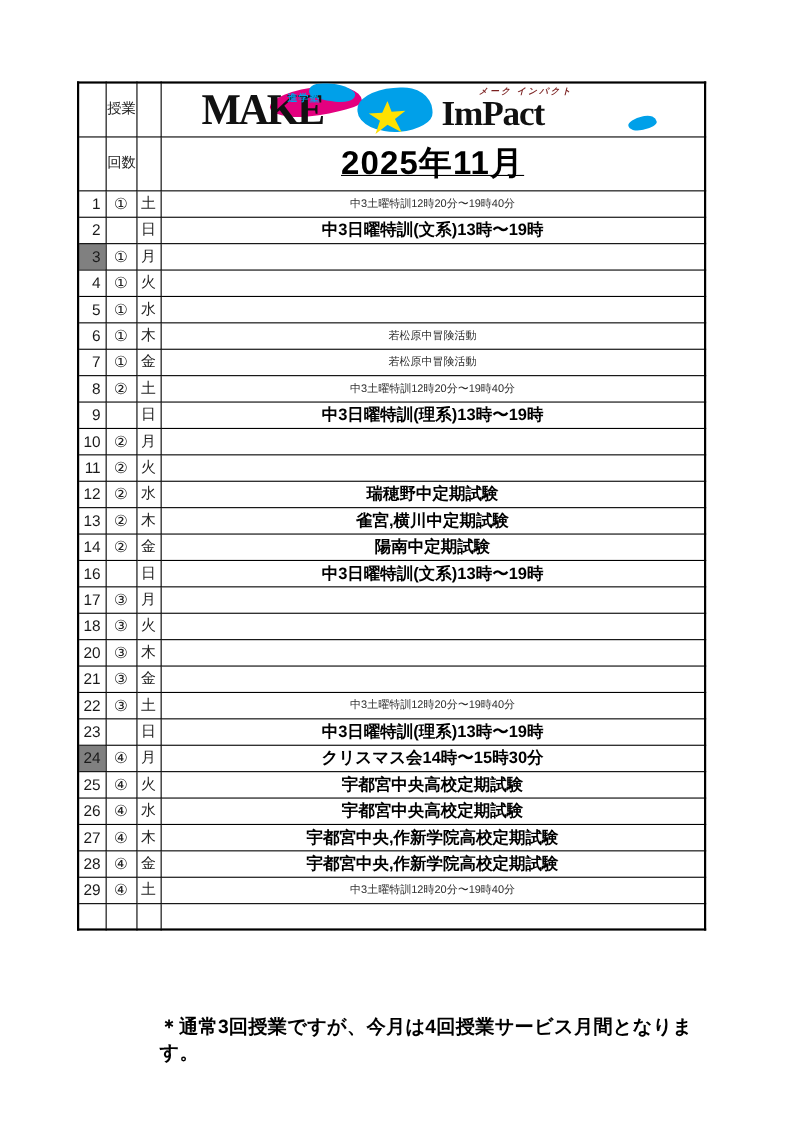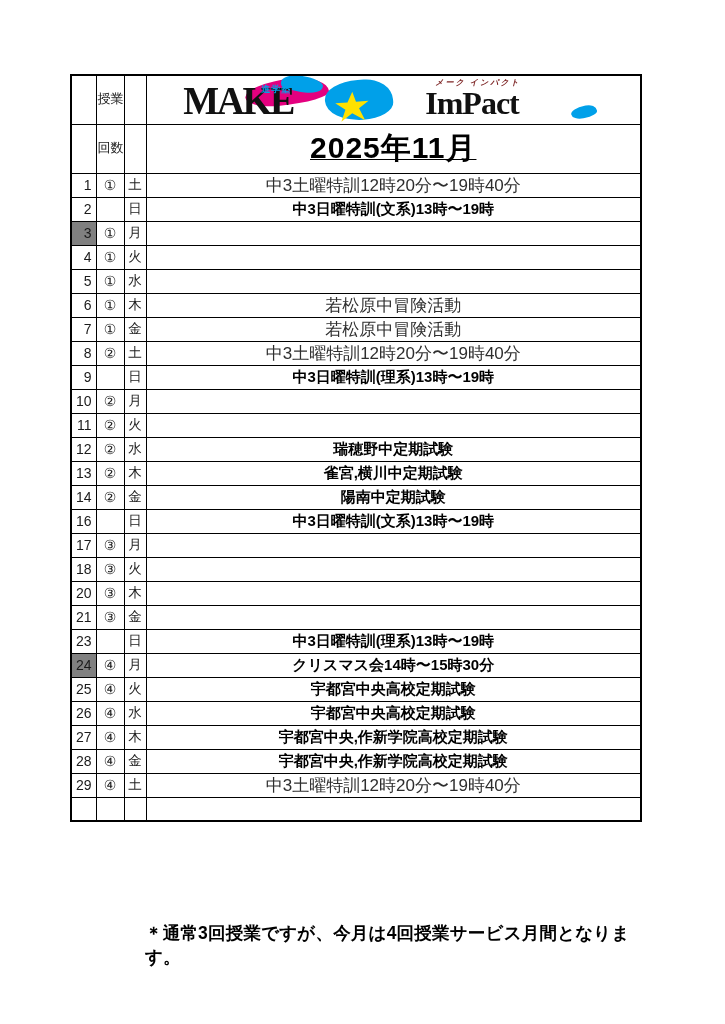--- a/index.html
+++ b/index.html
@@ -36,34 +36,34 @@
     border-radius:60% 40% 55% 45% / 50% 60% 40% 55%; transform:rotate(-12deg); }
   .star-yellow { left:152px; top:14px; width:34px; height:30px; background:#ffe100;
     clip-path:polygon(50% 0%,61% 33%,98% 30%,70% 55%,88% 95%,50% 72%,18% 100%,30% 60%,0% 38%,36% 36%); }
   .splash-label { position:absolute; left:78px; top:5px; font-size:9px; font-weight:bold;
     color:#00a0e9; letter-spacing:1px; z-index:3; }
   .logo-make { position:absolute; left:0px; top:2px; z-index:2;
     font-family:"Liberation Serif", serif; font-weight:bold; font-size:38px; line-height:40px;
     letter-spacing:-2px; color:#111; transform:scaleY(1.05); }
   .logo-impact { position:absolute; left:218px; top:8px; z-index:2;
     font-family:"Liberation Serif", serif; font-weight:bold; font-size:32px; line-height:34px;
-    letter-spacing:-1px; color:#111;margin-left:24px; }
+    letter-spacing:-1px; color:#111; }
   .logo-kana { position:absolute; left:252px; top:-1px; z-index:3; font-size:8px;
     font-weight:bold; color:#7a1f1f; letter-spacing:2px; font-style:italic; }
 
   .title-cell { text-align:center; vertical-align:middle;text-decoration:underline; }
   .month-title { font-size:30px; font-weight:bold; letter-spacing:1px; color:#000; }
 
   
   tr.row td { height:24px; }
   td.col-day { text-align:right; padding-right:4px; font-size:14px; color:#1a1a1a; }
   td.col-day.holiday { background:#808080; }
   td.col-count { text-align:center; font-size:14px; color:#222; }
   td.col-wd { text-align:center; font-size:13.5px; color:#222; }
-  td.col-event { text-align:center; font-size:17px; color:#2e2e2e; }
+  td.col-event { text-align:center; font-size:10px; color:#2e2e2e; }
   td.col-event.bold { font-weight:bold; font-size:15px; color:#000; }
   td.col-event.small { font-size:12.3px; letter-spacing:-0.2px; }
 
   .footnote { position:absolute; left:145px; top:921px; width:497px;
     text-align:left; font-size:17.5px; font-weight:bold; color:#000; letter-spacing:0.2px; }
 </style>
 </head>
 <body>
 
 <div class="page">
@@ -215,20 +215,26 @@
             <td class="col-wd">木</td>
             <td class="col-event"></td>
           </tr>
           <tr class="row">
             <td class="col-day">21</td>
             <td class="col-count">③</td>
             <td class="col-wd">金</td>
             <td class="col-event"></td>
           </tr>
           <tr class="row">
+            <td class="col-day">22</td>
+            <td class="col-count">③</td>
+            <td class="col-wd">土</td>
+            <td class="col-event">中3土曜特訓12時20分〜19時40分</td>
+          </tr>
+          <tr class="row">
             <td class="col-day">23</td>
             <td class="col-count"></td>
             <td class="col-wd">日</td>
             <td class="col-event bold">中3日曜特訓(理系)13時〜19時</td>
           </tr>
           <tr class="row">
             <td class="col-day holiday">24</td>
             <td class="col-count">④</td>
             <td class="col-wd">月</td>
             <td class="col-event bold">クリスマス会14時〜15時30分</td>

